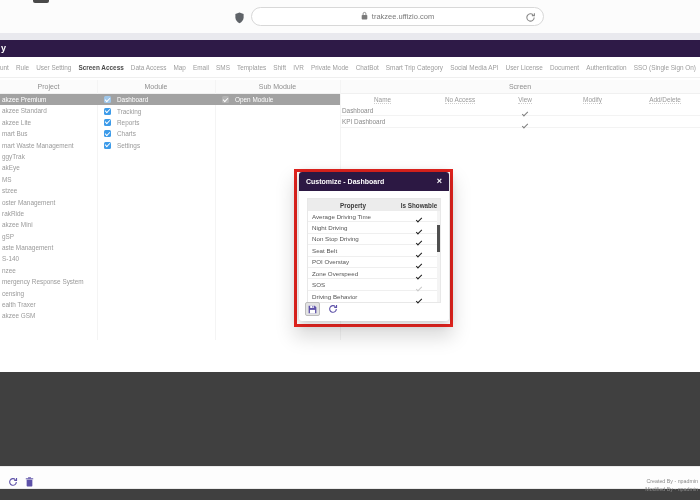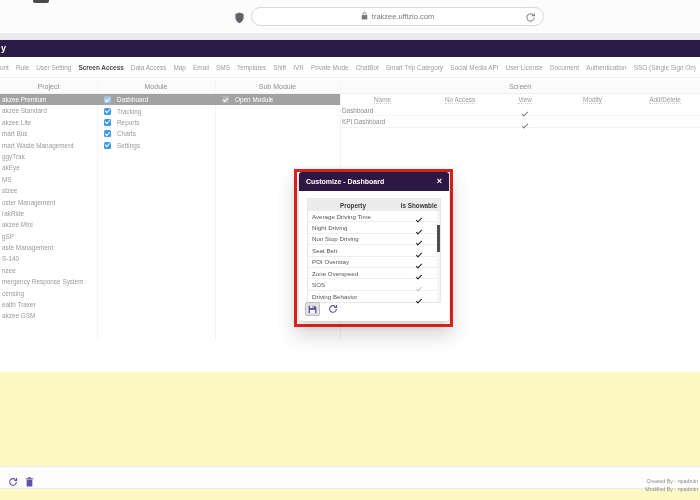--- a/index.html
+++ b/index.html
@@ -1,18 +1,18 @@
 <!DOCTYPE html>
 <html><head>
 <meta charset="utf-8">
 <style>
   * { margin:0; padding:0; box-sizing:border-box; }
   html,body { width:700px; height:500px; overflow:hidden; }
   body { font-family:"Liberation Sans","DejaVu Sans",sans-serif; background:#fff; }
-  .screen { position:relative; width:700px; height:500px; background:#fef9c3; overflow:hidden; }
+  .screen { position:relative; width:700px; height:500px; background:#404040; overflow:hidden; }
 
   
   .chrome { position:absolute; left:0; top:0; width:700px; height:33px; background:#fcfcfc; }
   .tab-remnant { position:absolute; left:33px; top:0; width:16px; height:2.5px; background:#4a4a4a; border-radius:0 0 2px 2px; }
   .shield { position:absolute; left:234px; top:10px; }
   .addr { position:absolute; left:251px; top:7px; width:293px; height:19px; border:1px solid #d8d8d8; border-radius:10px; background:#fff; display:flex; align-items:center; justify-content:center; gap:4px; color:#7a7a7a; font-size:7.5px; }
   .addr .reload { position:absolute; right:7px; top:4px; }
   .band { position:absolute; left:0; top:33px; width:700px; height:7px; background:#e9e9ee; }
 
   

